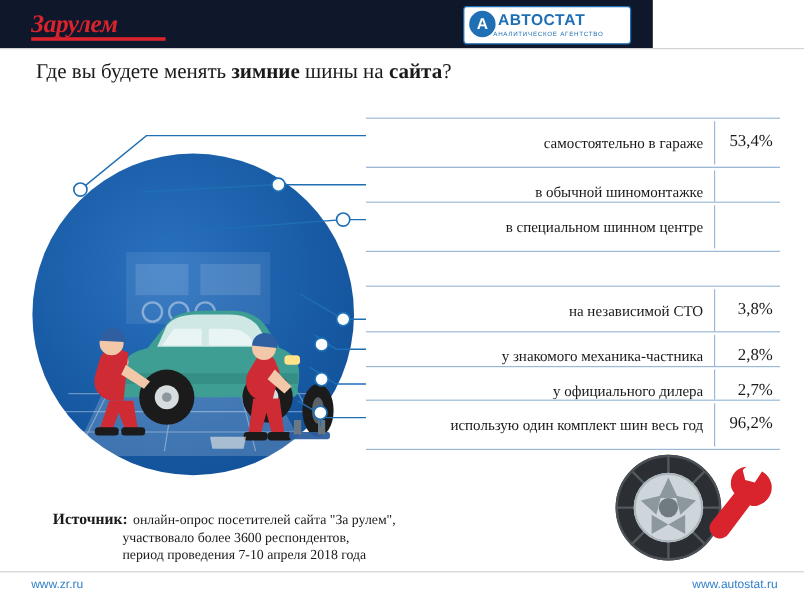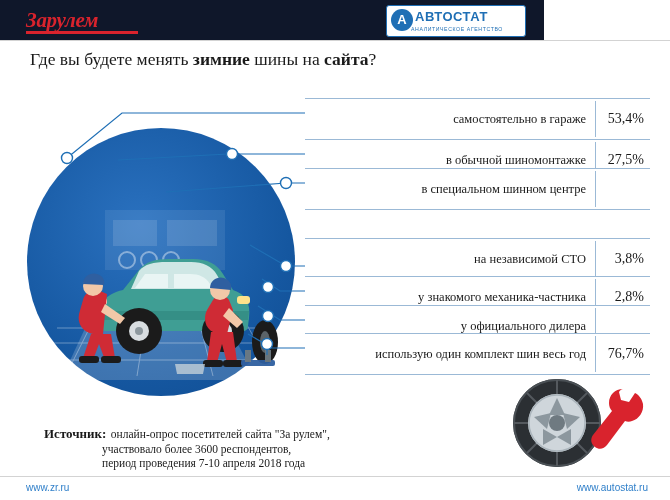--- a/index.html
+++ b/index.html
@@ -276,21 +276,20 @@
       <div class="label" style="left:0; right:54px;">самостоятельно в гараже</div>
       <div class="vsep"></div>
       <div class="value">53,4%</div>
       <div class="hline-bot"></div>
     </div>
 
     <div class="row" style="left:305px; top:139px; width:345px;">
       <div class="hline-top"></div>
       <div class="label" style="left:0; right:54px;">в обычной шиномонтажке</div>
       <div class="vsep"></div>
-      <div class="value">27,5%</div>
       <div class="hline-bot"></div>
     </div>
 
     <div class="row" style="left:305px; top:168px; width:345px;">
       <div class="hline-top"></div>
       <div class="label" style="left:0; right:54px;">в специальном шинном центре</div>
       <div class="vsep"></div>
       <div class="hline-bot"></div>
     </div>
 
@@ -307,28 +306,29 @@
       <div class="label" style="left:0; right:54px;">у знакомого механика-частника</div>
       <div class="vsep"></div>
       <div class="value">2,8%</div>
       <div class="hline-bot"></div>
     </div>
 
     <div class="row" style="left:305px; top:305px; width:345px;">
       <div class="hline-top"></div>
       <div class="label" style="left:0; right:54px;">у официального дилера</div>
       <div class="vsep"></div>
+      <div class="value">2,7%</div>
       <div class="hline-bot"></div>
     </div>
 
     <div class="row" style="left:305px; top:333px; width:345px;">
       <div class="hline-top"></div>
       <div class="label" style="left:0; right:54px;">использую один комплект шин весь год</div>
       <div class="vsep"></div>
-      <div class="value">76,7%</div>
+      <div class="value">96,2%</div>
       <div class="hline-bot"></div>
     </div>
 
   </div>
 
   <svg class="tire-art" viewBox="0 0 140 95">
     <circle cx="52" cy="48" r="44" fill="#2b2f33"></circle>
     <circle cx="52" cy="48" r="43" fill="none" stroke="#4a5055" stroke-width="2"></circle>
     <g stroke="#54595e" stroke-width="2">
       <path d="M52 5 L52 91"></path>

